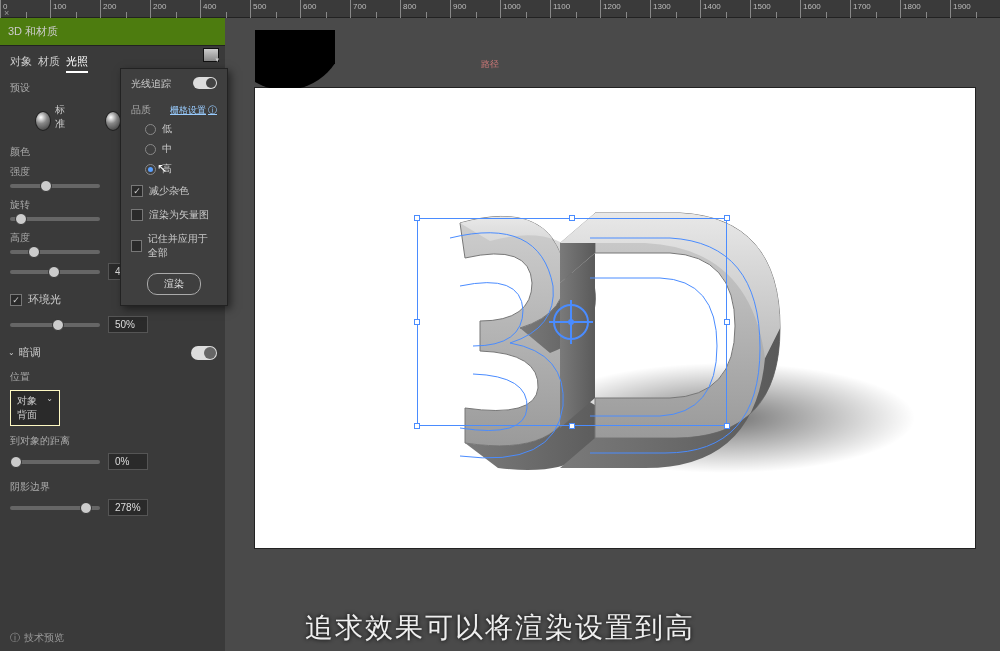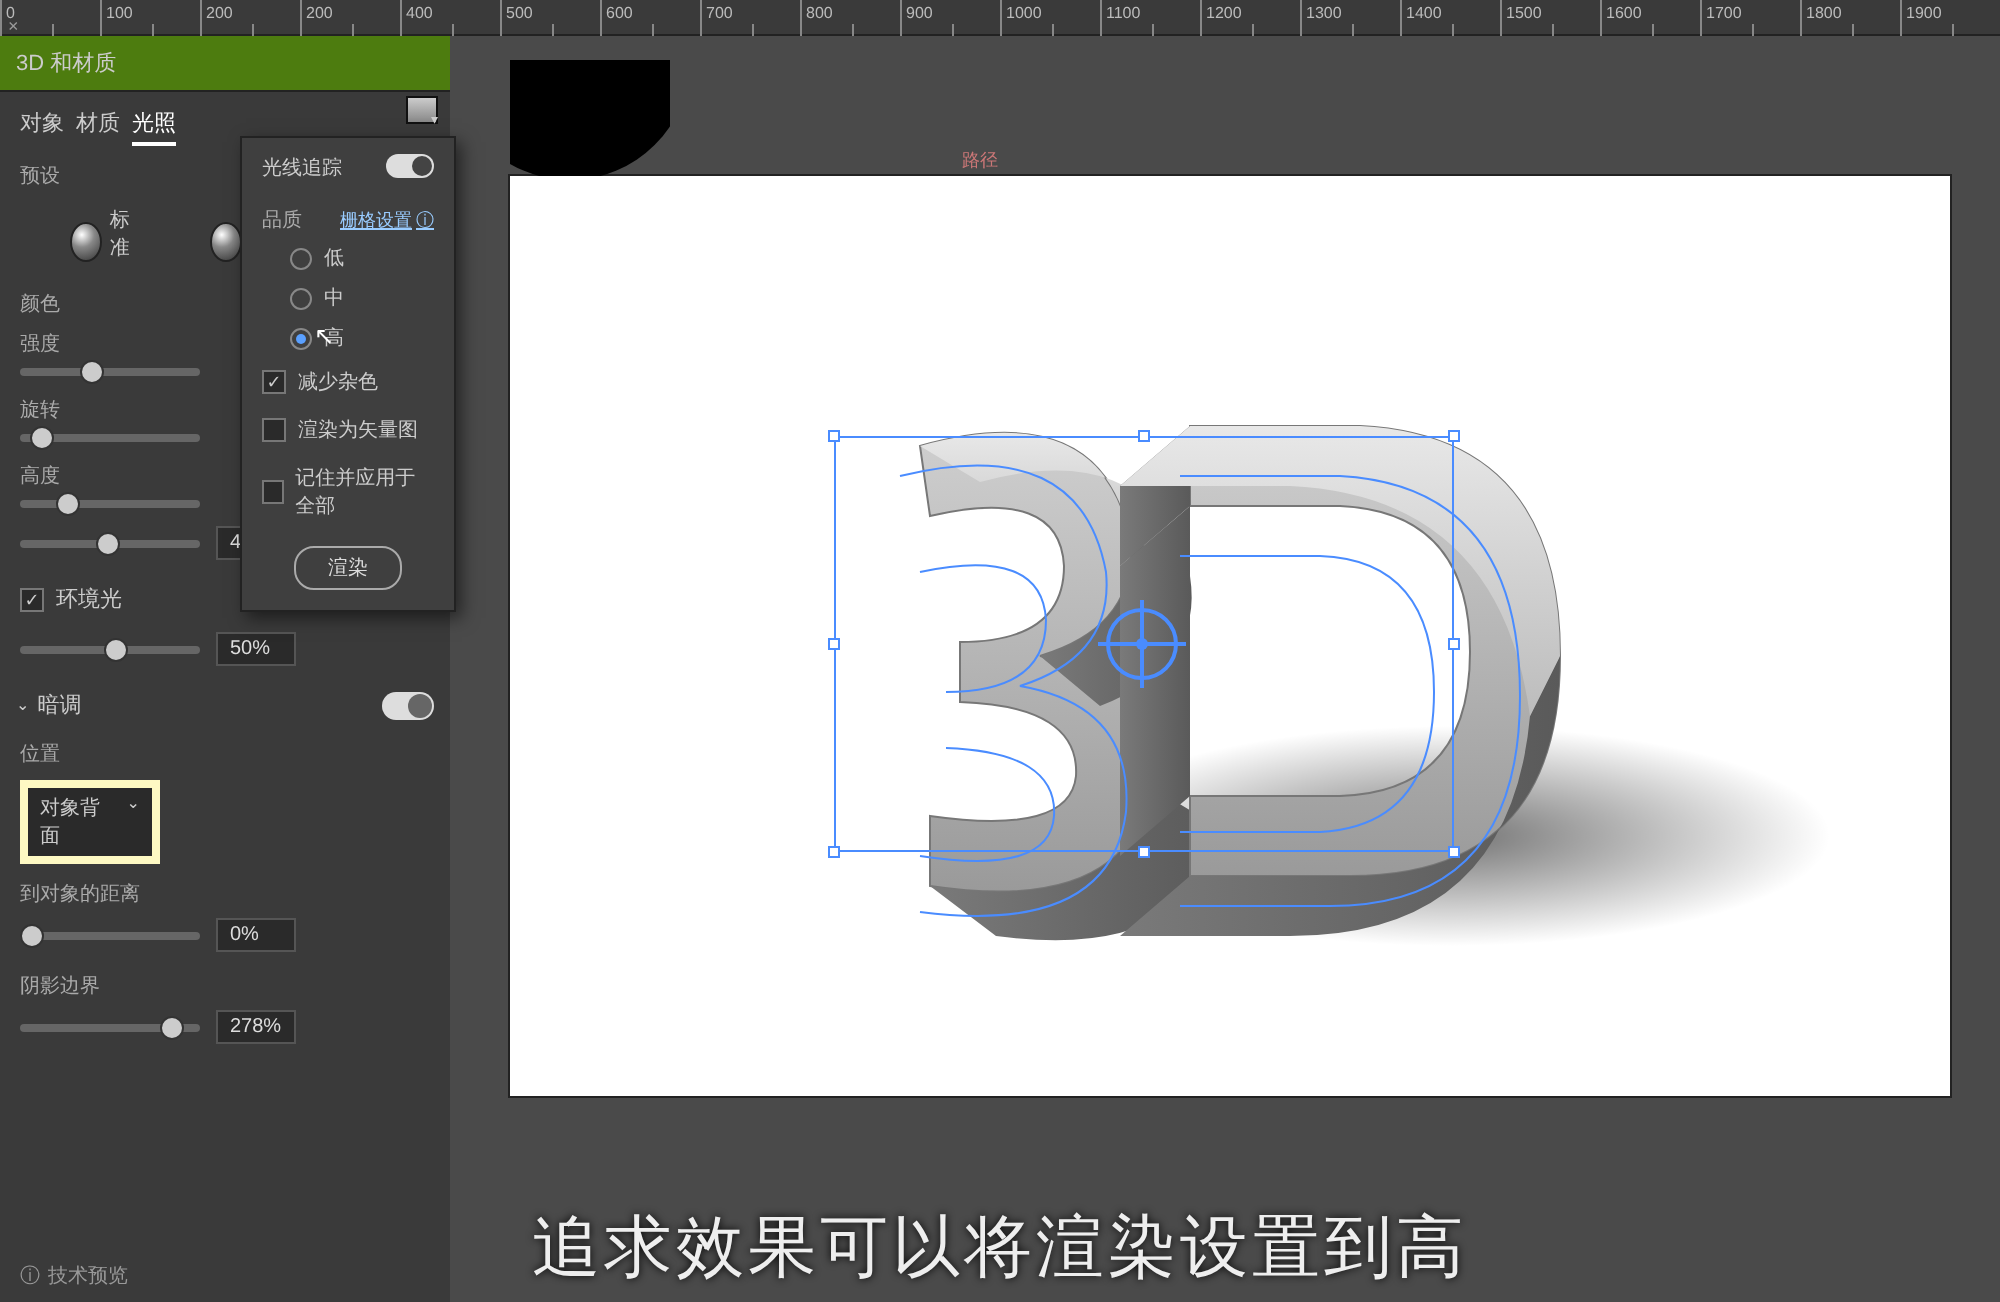--- a/index.html
+++ b/index.html
@@ -35,21 +35,21 @@
 
 .chk-row { display:flex; align-items:center; gap:6px; padding:6px 10px;}
 .chk { width:12px; height:12px; background:#2a2a2a; border:1px solid #777; display:flex; align-items:center; justify-content:center; font-size:9px; color:#ccc;}
 .chk.on::after{content:"✓";}
 
 .collapse-hdr { display:flex; align-items:center; padding:6px 8px; gap:4px; font-size:11px;}
 .collapse-hdr .car { font-size:8px;}
 .toggle { margin-left:auto; width:26px; height:14px; background:#ddd; border-radius:7px; position:relative;}
 .toggle::after{content:""; position:absolute; right:1px; top:1px; width:12px; height:12px; background:#666; border-radius:50%;}
 
-.dropdown { background:#2a2a2a; border:4px solid #fef9c3; padding:3px 6px; margin:4px 10px; font-size:10px; display:inline-flex; gap:6px; width:70px;}
+.dropdown { background:#2a2a2a; border:1px solid #fef9c3; padding:3px 6px; margin:4px 10px; font-size:10px; display:inline-flex; gap:6px; width:50px;}
 .dropdown .dcar{ font-size:8px; margin-left:auto;}
 
 .tech-preview { position:absolute; bottom:6px; left:10px; font-size:10px; color:#999; display:flex; align-items:center; gap:4px;}
 
 
 .flyout { position:absolute; top:68px; left:120px; width:108px; background:#3f3f3f; border:1px solid #222; box-shadow:3px 3px 8px rgba(0,0,0,.5); font-size:10px; color:#ccc; z-index:20; padding-bottom:10px;}
 .fly-row { display:flex; align-items:flex-start; justify-content:space-between; padding:8px 10px;}
 .fly-toggle { width:24px; height:12px; background:#888; border-radius:6px; position:relative;}
 .fly-toggle.on { background:#ddd;}
 .fly-toggle::after{content:"";position:absolute;right:1px;top:1px;width:10px;height:10px;background:#444;border-radius:50%;}
@@ -60,36 +60,36 @@
 .radio.sel::after{content:"";width:5px;height:5px;background:#5aa0ff;border-radius:50%;}
 .cursor { position:absolute; left:36px; top:92px; font-size:12px; color:#fff; z-index:25; pointer-events:none;}
 .fly-chk { display:flex; align-items:center; gap:6px; padding:5px 10px;}
 .render-btn { display:block; margin:8px auto 0; border:1px solid #aaa; border-radius:10px; background:transparent; color:#ddd; font-size:10px; padding:3px 16px;}
 
 
 .canvas-wrap { position:absolute; top:18px; left:225px; right:0; bottom:0; background:#4a4a4a; }
 .artboard { position:absolute; top:70px; left:30px; width:720px; height:460px; background:#fff; box-shadow:0 0 0 1px #222;}
 .crescent { position:absolute; top:-58px; left:0; width:80px; height:58px; overflow:hidden;}
 .crescent::after{content:"";position:absolute;left:-30px;top:-60px;width:120px;height:120px;background:#000;border-radius:50%;}
-.cres-label{position:absolute;top:56px;left:256px;font-size:9px;color:#c77;z-index:6;}
+.cres-label{position:absolute;top:40px;left:256px;font-size:9px;color:#c77;z-index:6;}
 
 .bbox { position:absolute; border:1px solid #4a8cff; }
 .bbox .h { position:absolute; width:6px; height:6px; background:#fff; border:1px solid #4a8cff;}
 .h.tl{top:-4px;left:-4px}.h.tr{top:-4px;right:-4px}.h.bl{bottom:-4px;left:-4px}.h.br{bottom:-4px;right:-4px}
 .h.tc{top:-4px;left:50%;margin-left:-3px}.h.bc{bottom:-4px;left:50%;margin-left:-3px}
 .h.lc{left:-4px;top:50%;margin-top:-3px}.h.rc{right:-4px;top:50%;margin-top:-3px}
 
 .widget { position:absolute; width:36px; height:36px; }
 .widget .ring{position:absolute;inset:0;border:2px solid #4a8cff;border-radius:50%;}
 .widget .cross1{position:absolute;left:50%;top:-4px;bottom:-4px;width:2px;background:#4a8cff;margin-left:-1px;}
 .widget .cross2{position:absolute;top:50%;left:-4px;right:-4px;height:2px;background:#4a8cff;margin-top:-1px;}
 .widget .dot{position:absolute;left:50%;top:50%;width:6px;height:6px;background:#4a8cff;border-radius:50%;margin:-3px 0 0 -3px;}
 
 
-.subtitle { position:absolute; bottom:4px; left:0; right:0; text-align:center; font-size:34px; color:#eee; text-shadow:0 0 4px #000; z-index:30; letter-spacing:2px;}
+.subtitle { position:absolute; bottom:4px; left:0; right:0; text-align:center; font-size:28px; color:#eee; text-shadow:0 0 4px #000; z-index:30; letter-spacing:2px;}
 </style>
 </head>
 <body>
 
 <div class="ruler-h">
     <div class="rtick">
       <span>0</span>
     </div>
     <div class="rtick">
       <span>100</span>

